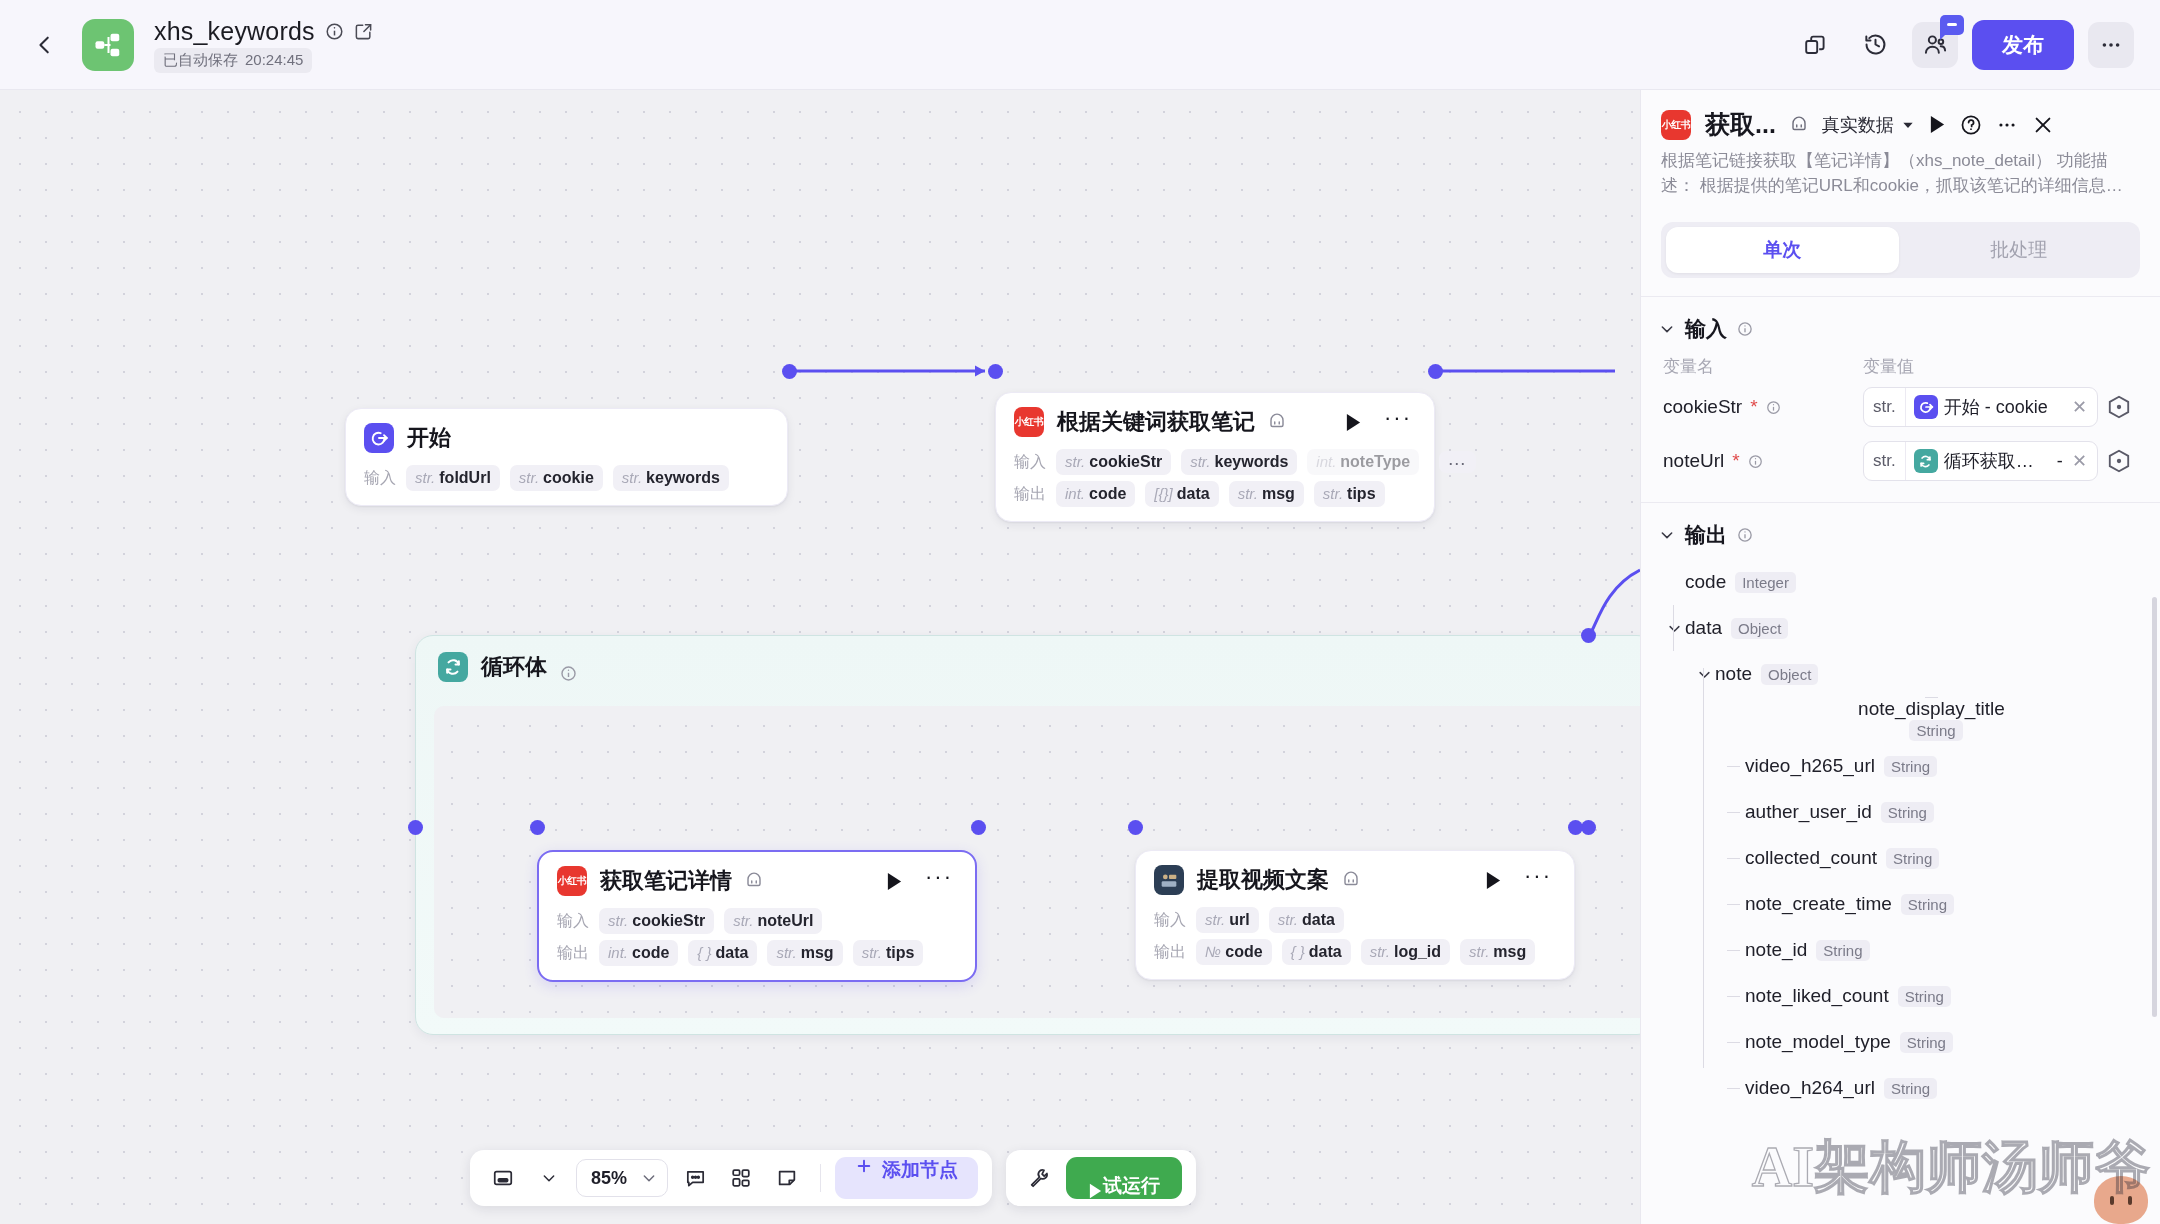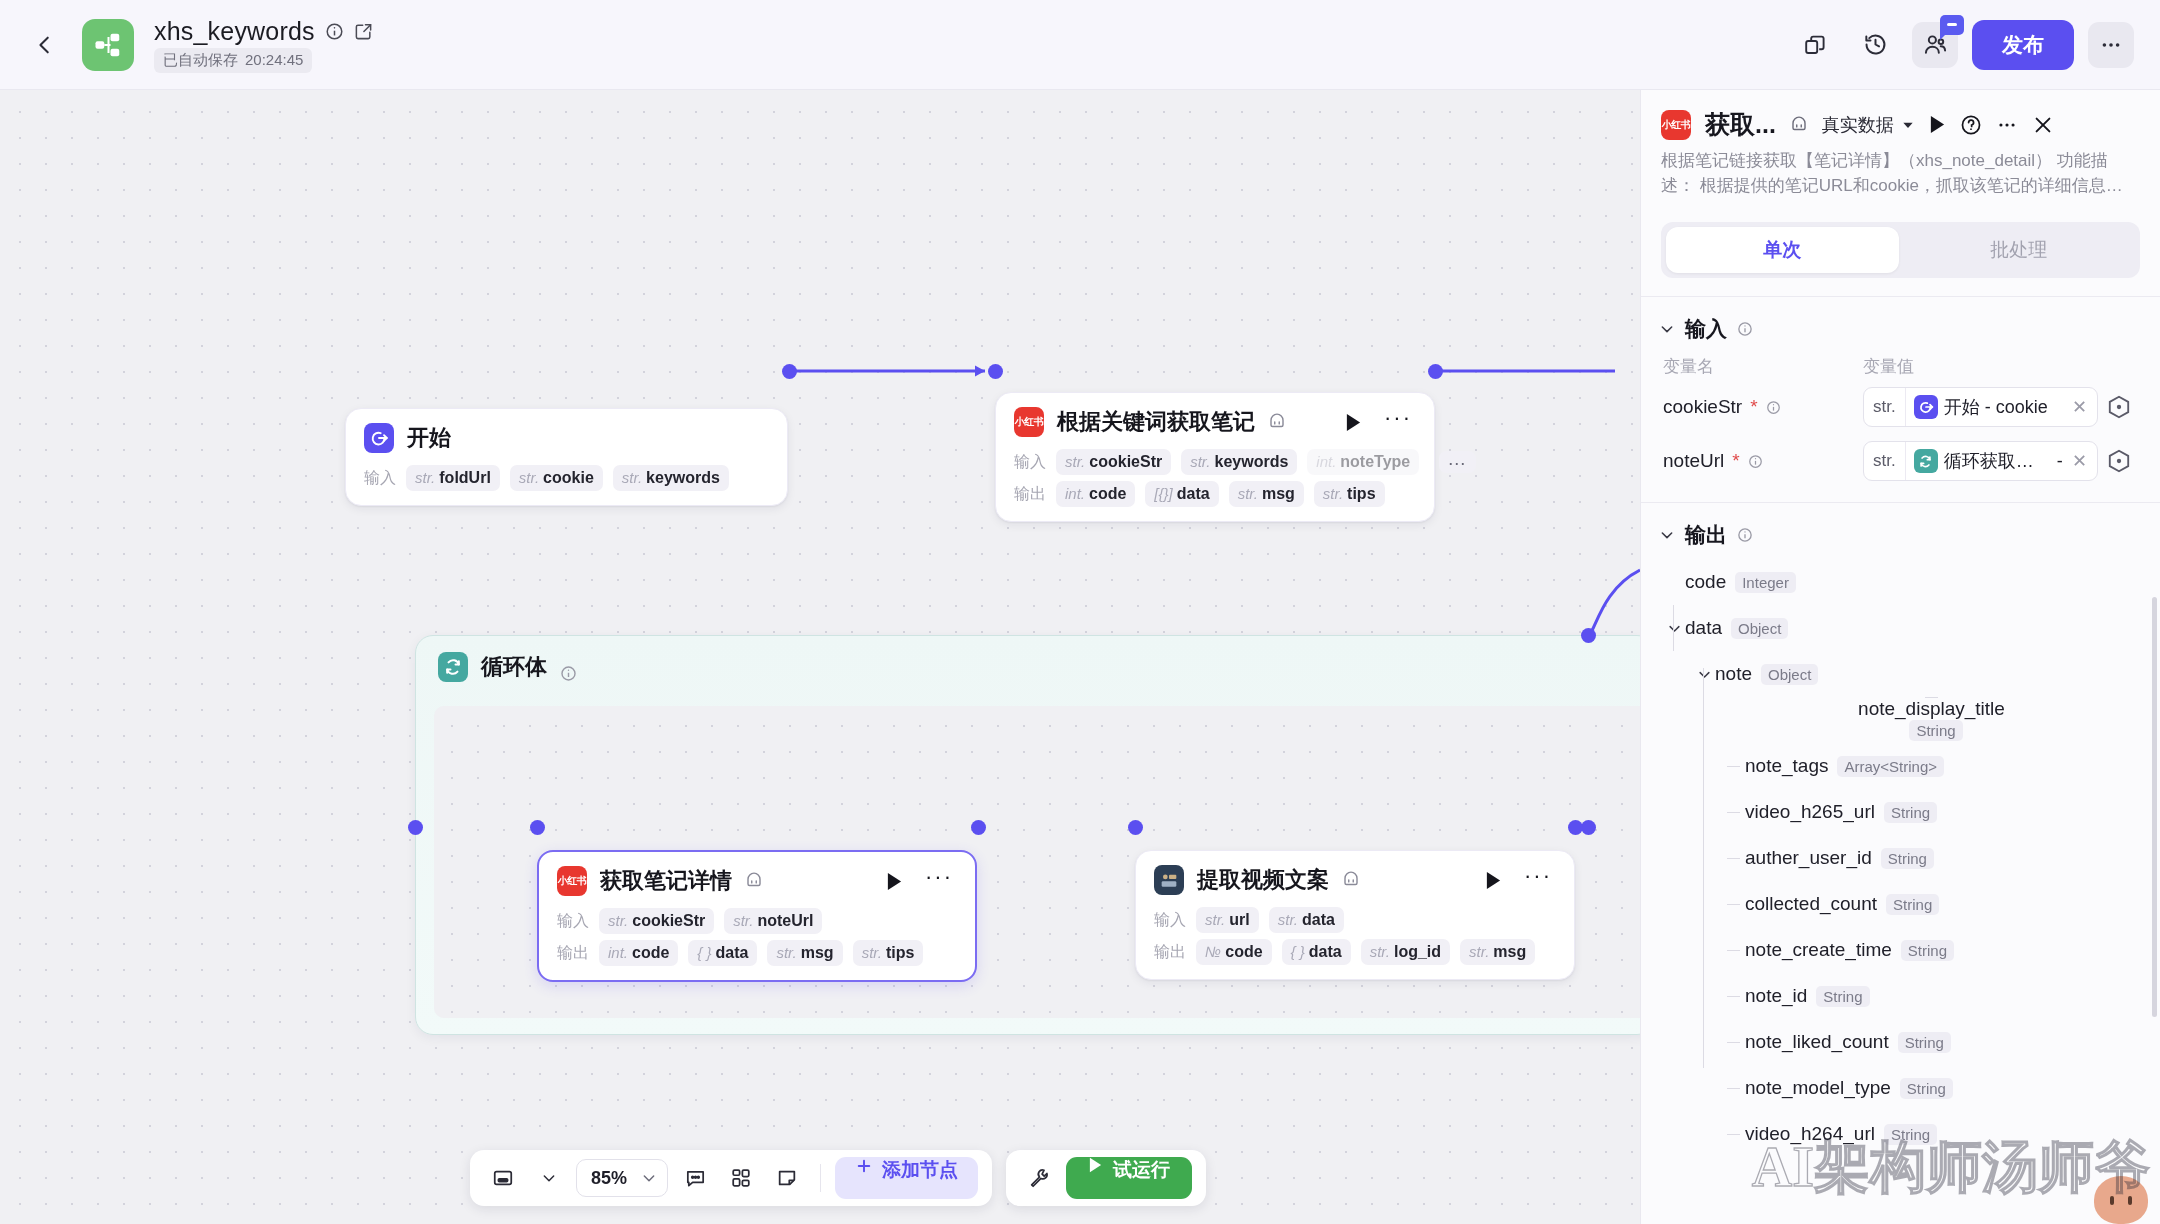--- a/index.html
+++ b/index.html
@@ -155,21 +155,21 @@
   }
   .zoom-sel span { font-size: 18px; font-weight: 600; color: #1f1f29; }
   .bb-div { width: 1px; height: 28px; background: #e6e5ed; margin: 0 6px; }
   .add-node {
     background: #e6e4fd; color: #5b4ff0; border-radius: 11px;
     height: 42px; display: flex; align-items: flex-start; gap: 9px;
     padding: 0 20px; font-size: 19px; font-weight: 700; cursor: pointer;
   }
   .run-btn {
     background: #3faa4f; color: #fff; border-radius: 11px;
-    height: 42px; display: flex; align-items: flex-start; gap: 10px;
+    height: 42px; display: flex; align-items: flex-end; 
     padding: 0 22px; font-size: 19px; font-weight: 700; cursor: pointer;
   }
 
   
   .panel {
     position: absolute; right: 0; top: 90px; width: 520px; height: 1134px;
     background: #fbfbfd; border-left: 1px solid #e9e8ef;
     display: flex; flex-direction: column;
   }
   .panel-head { padding: 18px 20px 10px 20px; }
@@ -833,25 +833,20 @@
             <span class="tname">note</span>
             <span class="ttype">Object</span>
           </div>
           <div class="tnode" style="padding-left: 60px; flex-direction: column;">
             <span class="tdash"></span>
             <span class="tname">note_display_title</span>
             <span class="ttype">String</span>
           </div>
           <div class="tnode" style="padding-left: 60px;">
             <span class="tdash"></span>
-            <span class="tname">note_tags</span>
-            <span class="ttype">Array&lt;String&gt;</span>
-          </div>
-          <div class="tnode" style="padding-left: 60px;">
-            <span class="tdash"></span>
             <span class="tname">video_h265_url</span>
             <span class="ttype">String</span>
           </div>
           <div class="tnode" style="padding-left: 60px;">
             <span class="tdash"></span>
             <span class="tname">auther_user_id</span>
             <span class="ttype">String</span>
           </div>
           <div class="tnode" style="padding-left: 60px;">
             <span class="tdash"></span>

